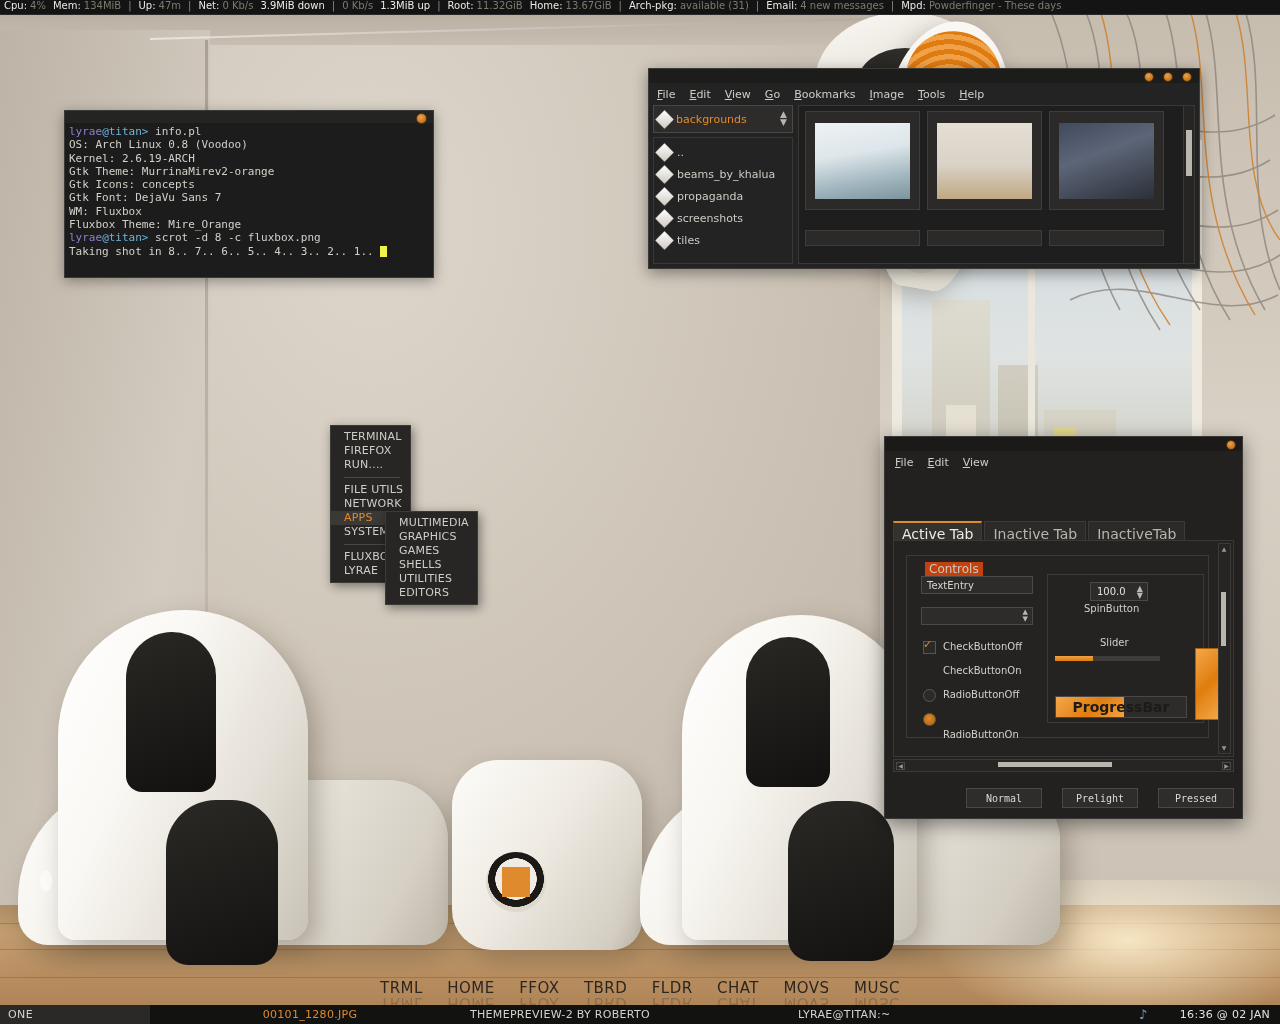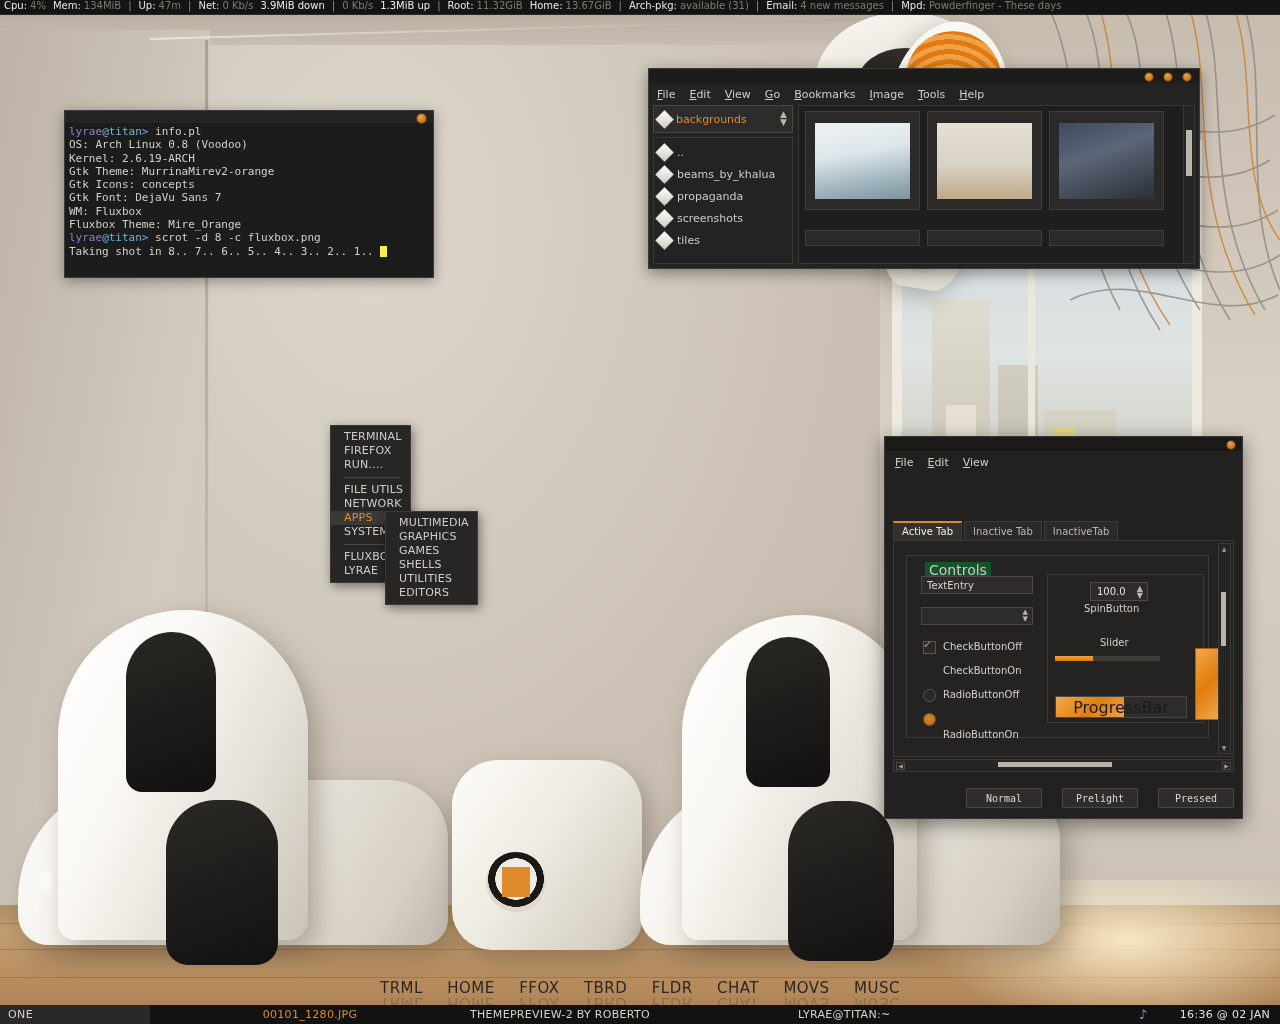--- a/index.html
+++ b/index.html
@@ -190,49 +190,49 @@
   .tb-item{display:flex;align-items:center;gap:6px;height:24px;padding:0 8px;font-size:11px;color:#ddd9d2;}
   .tb-item.framed{border:1px solid #4a4744;background:#2a2927;}
   .x-icon{width:13px;height:13px;position:relative;}
   .x-icon:before,.x-icon:after{content:"";position:absolute;left:0;top:5px;width:13px;height:3px;
      background:#d9d5cd;}
   .x-icon:before{transform:rotate(45deg);}.x-icon:after{transform:rotate(-45deg);}
   .shield{width:14px;height:16px;background:linear-gradient(160deg,#c45a2e,#7d2c10);
      border-radius:3px 3px 50% 50%/3px 3px 40% 40%;display:flex;align-items:center;
      justify-content:center;color:#fff;font-size:9px;font-weight:bold;
      border:1px solid #e0caa8;box-sizing:border-box;}
-  .tabs{position:absolute;left:8px;top:84px;display:flex;gap:2px;font-size:10px;}
+  .tabs{position:absolute;left:8px;top:84px;display:flex;gap:2px;font-size:14px;}
   .tab{padding:4px 8px;background:#2b2a28;color:#b9b5ad;border:1px solid #3d3b38;border-bottom:none;}
   .tab.active{background:#34322f;color:#efece5;border-top:2px solid #e08a2e;padding-top:3px;}
   .tp-pane{position:absolute;left:8px;top:103px;right:8px;height:215px;background:#242322;
      border:1px solid #3a3836;}
   .frame{position:absolute;left:12px;top:14px;right:24px;bottom:18px;border:1px solid #3c3a37;}
-  .frame-lbl{position:absolute;left:18px;top:6px;background:#14532d;padding:0 4px;
-     font-size:14px;color:#cbc8c1;}
+  .frame-lbl{position:absolute;left:18px;top:6px;background:#c2410c;padding:0 4px;
+     font-size:12px;color:#cbc8c1;}
   .entry{position:absolute;background:#2d2c2a;border:1px solid #4c4946;color:#d9d5ce;
      font-size:10px;padding:3px 5px;box-sizing:border-box;}
   .rowlbl{position:absolute;font-size:10px;color:#d4d0c9;}
   .chk{position:absolute;width:11px;height:11px;border:1px solid #5a5753;background:#2b2a28;}
   .chkon{position:absolute;font-size:11px;color:#e08a2e;}
   .rad{position:absolute;width:11px;height:11px;border-radius:50%;border:1px solid #5a5753;
      background:#2b2a28;}
   .radon{position:absolute;width:11px;height:11px;border-radius:50%;border:1px solid #7a5a28;
      background:radial-gradient(circle at 45% 40%,#e08a2e,#a75f12);}
   .innerframe{position:absolute;border:1px solid #3c3a37;}
   .spin{position:absolute;background:#2d2c2a;border:1px solid #4c4946;display:flex;
      align-items:center;justify-content:flex-start;padding-left:6px;color:#e6e3dc;font-size:10px;}
   .spin .ar{position:absolute;right:4px;top:2px;font-size:8px;line-height:7px;color:#bab7b0;
      text-align:center;}
   .slidertrack{position:absolute;height:5px;background:#3e3c39;}
   .sliderfill{position:absolute;height:5px;background:linear-gradient(180deg,#f0a245,#de7d0c);}
   .progress{position:absolute;background:#2d2c2a;border:1px solid #4a4744;overflow:hidden;}
   .progress .fill{position:absolute;left:0;top:0;bottom:0;width:52%;
      background:linear-gradient(135deg,#f3a84c,#e07d0d 55%,#f1a247);}
   .progress .ptxt{position:absolute;inset:0;display:flex;align-items:center;justify-content:center;
-     font-size:16px;color:#1d1b19;}
+     font-size:14px;color:#1d1b19;font-weight:bold;}
   .vscale{position:absolute;background:linear-gradient(135deg,#f3a84c,#e07d0d 50%,#f3a84c);
      border:1px solid #a8600f;}
   .vsb{position:absolute;width:11px;background:#262523;border:1px solid #3c3a37;}
   .vsb .thb{position:absolute;left:2px;width:5px;background:#b9b6af;}
   .vsb .ar{position:absolute;left:2px;width:6px;height:6px;color:#9a978f;font-size:6px;
      line-height:6px;text-align:center;}
   .hsb{position:absolute;height:11px;background:#262523;border:1px solid #3c3a37;}
   .hsb .thb{position:absolute;top:2px;height:5px;background:#b9b6af;}
   .hsb .ar{position:absolute;top:2px;width:7px;height:6px;border:1px solid #4c4946;
      color:#9a978f;font-size:6px;line-height:5px;text-align:center;}

